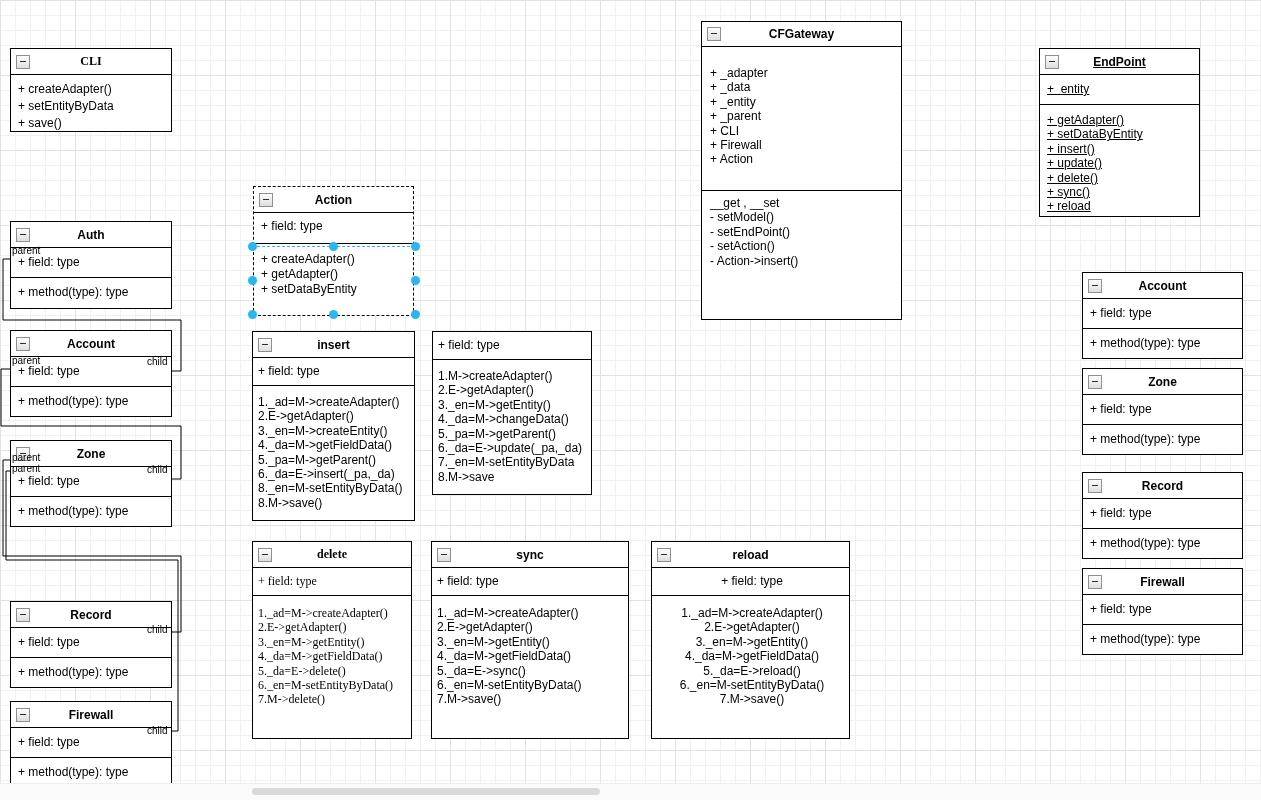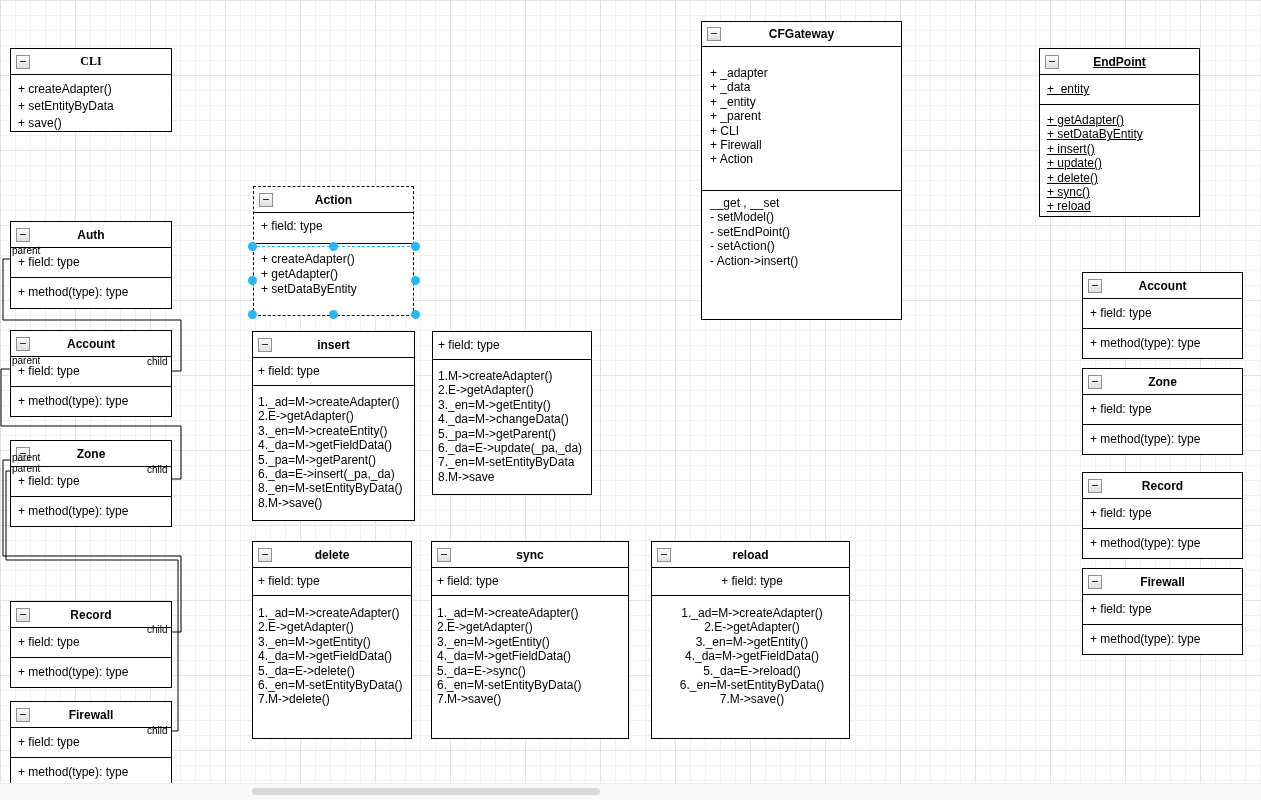--- a/index.html
+++ b/index.html
@@ -157,21 +157,21 @@
           <div class="uml-line">1.M-&gt;createAdapter()</div>
           <div class="uml-line">2.E-&gt;getAdapter()</div>
           <div class="uml-line">3._en=M-&gt;getEntity()</div>
           <div class="uml-line">4._da=M-&gt;changeData()</div>
           <div class="uml-line">5._pa=M-&gt;getParent()</div>
           <div class="uml-line">6._da=E-&gt;update(_pa,_da)</div>
           <div class="uml-line">7._en=M-setEntityByData</div>
           <div class="uml-line">8.M-&gt;save</div>
         </div>
       </div>
-      <div class="uml-node" style="left: 252px; top: 541px; width: 160px;">
+      <div class="uml-node" style="left: 252px; top: 541px; width: 160px; font-family: Liberation Serif, serif;">
         <div class="uml-title" style="height: 26px;">
           <div class="collapse-icon"></div>
           <div class="">delete</div>
         </div>
         <div class="uml-fields" style="height: 28px; padding: 6px 2px 0px 5px; line-height: 14.4px;">
           <div class="uml-line">+ field: type</div>
         </div>
         <div class="uml-methods" style="height: 142px; padding: 10px 2px 0px 5px; line-height: 14.4px;">
           <div class="uml-line">1._ad=M-&gt;createAdapter()</div>
           <div class="uml-line">2.E-&gt;getAdapter()</div>

